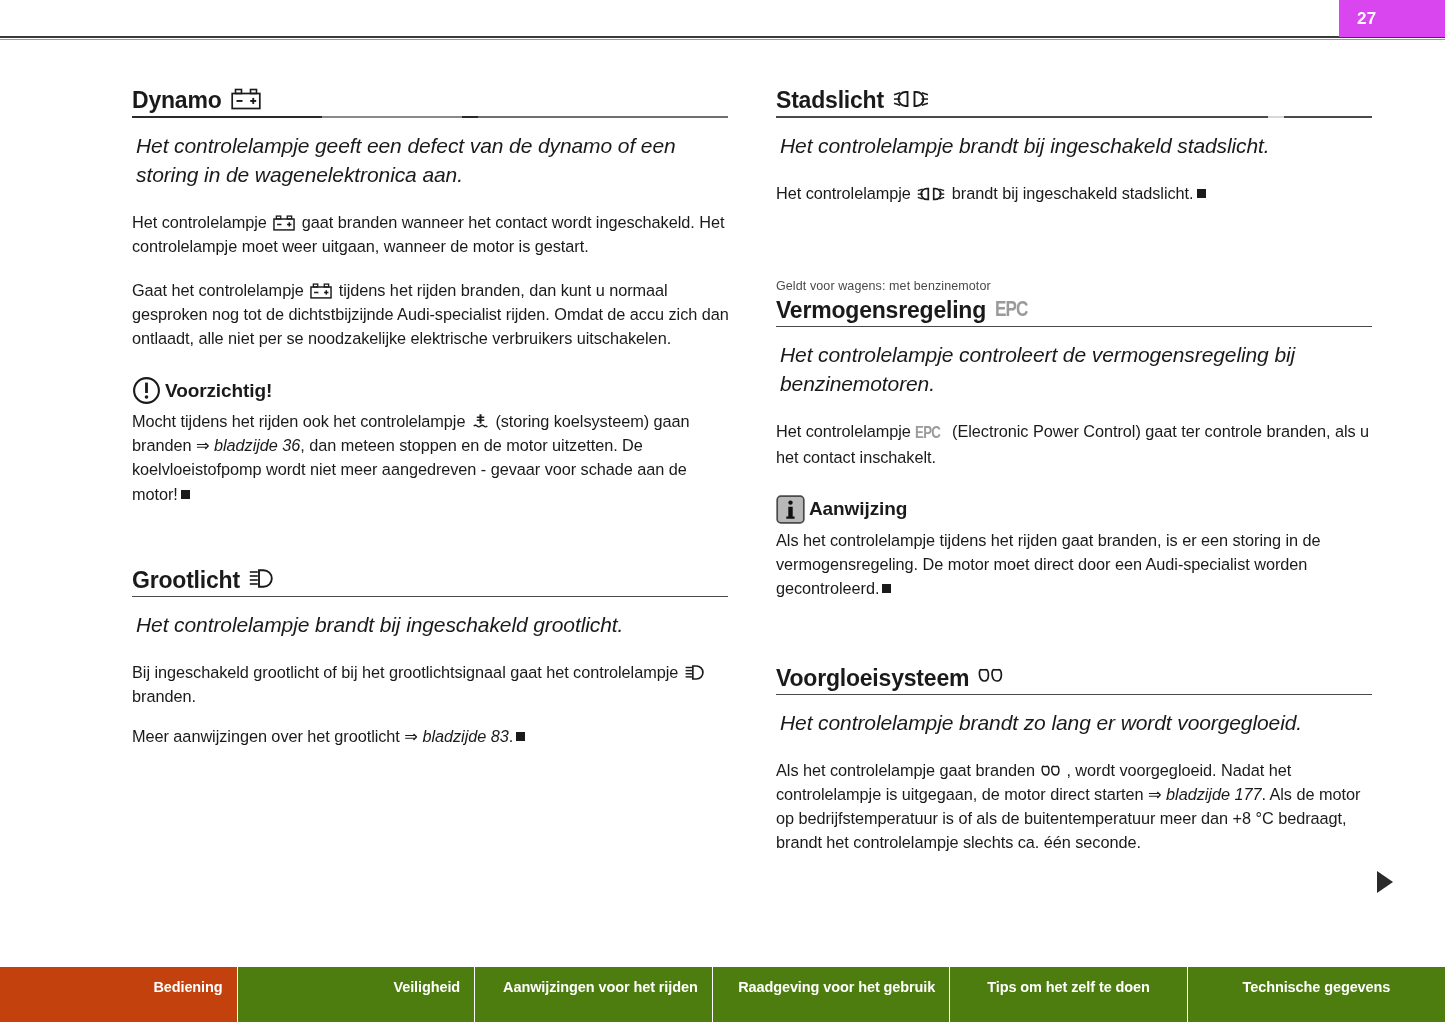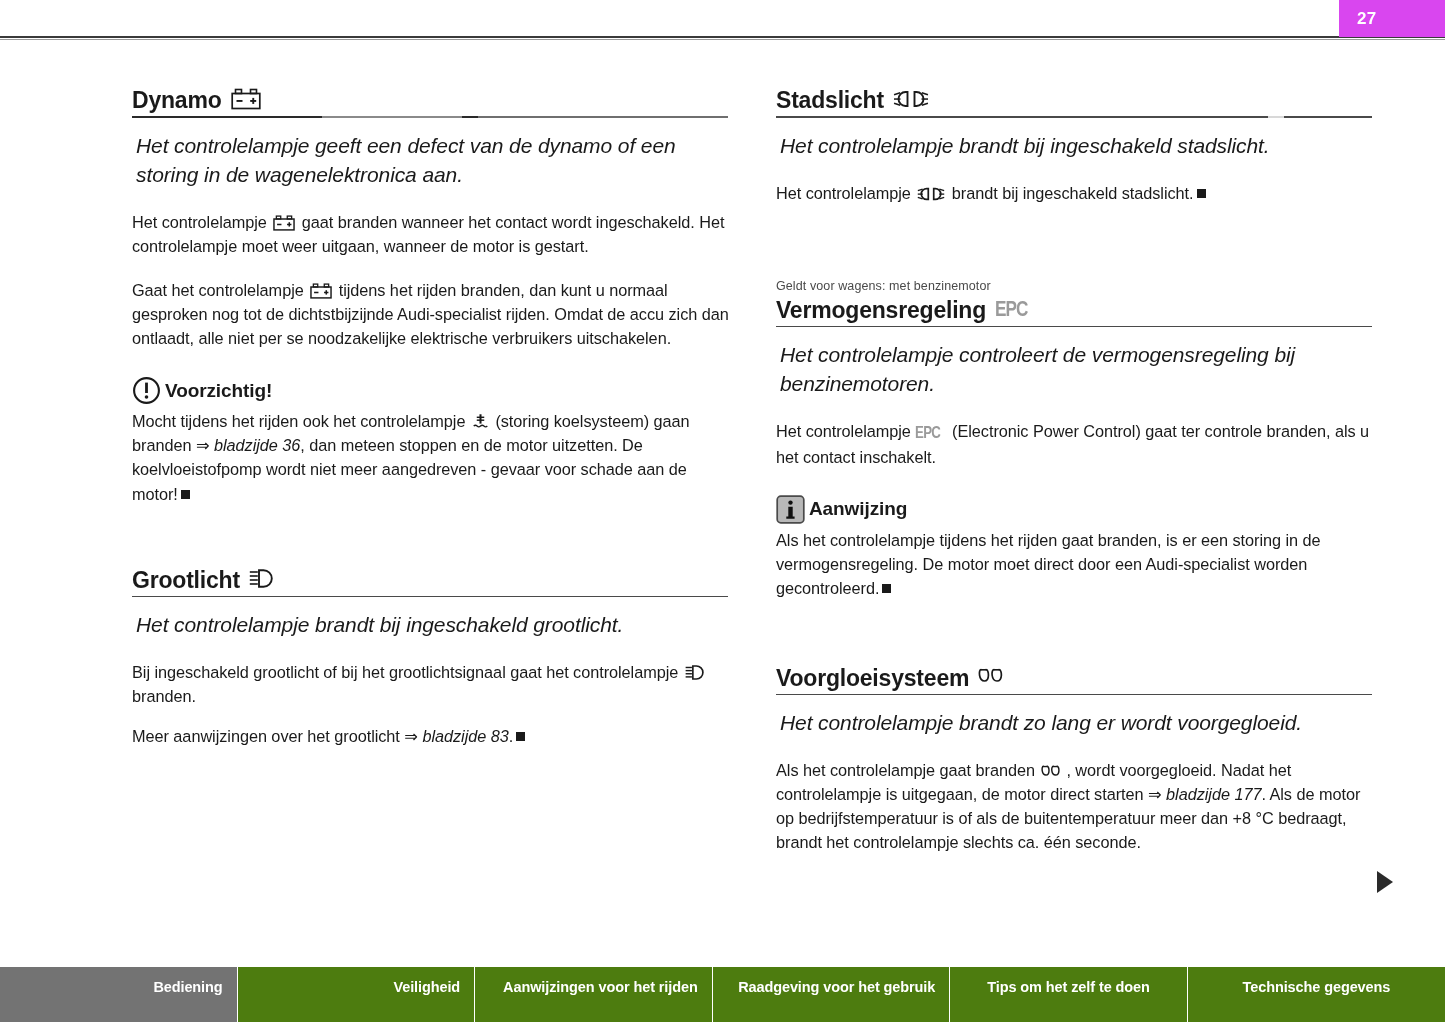--- a/index.html
+++ b/index.html
@@ -220,21 +220,21 @@
     text-align: right;
     font-size: 14.5px;
     font-weight: bold;
     line-height: 1.25;
     letter-spacing: -0.1px;
     border-left: 1.5px solid #ffffff;
     font-family: "Liberation Sans Narrow", "Liberation Sans", sans-serif;
     transform-origin: left top;
   }
   .tab:first-child { border-left: none; }
-  .tab.active { background: #737373; }
+  .tab.active { background: #c2410c; }
   .tab span { display: block; }
 </style>
 </head>
 <body>
 
 <div class="page-header">
   <div class="header-rule"></div>
   <div class="header-rule-thin"></div>
   <div class="page-number-box">
     <span>27</span>

